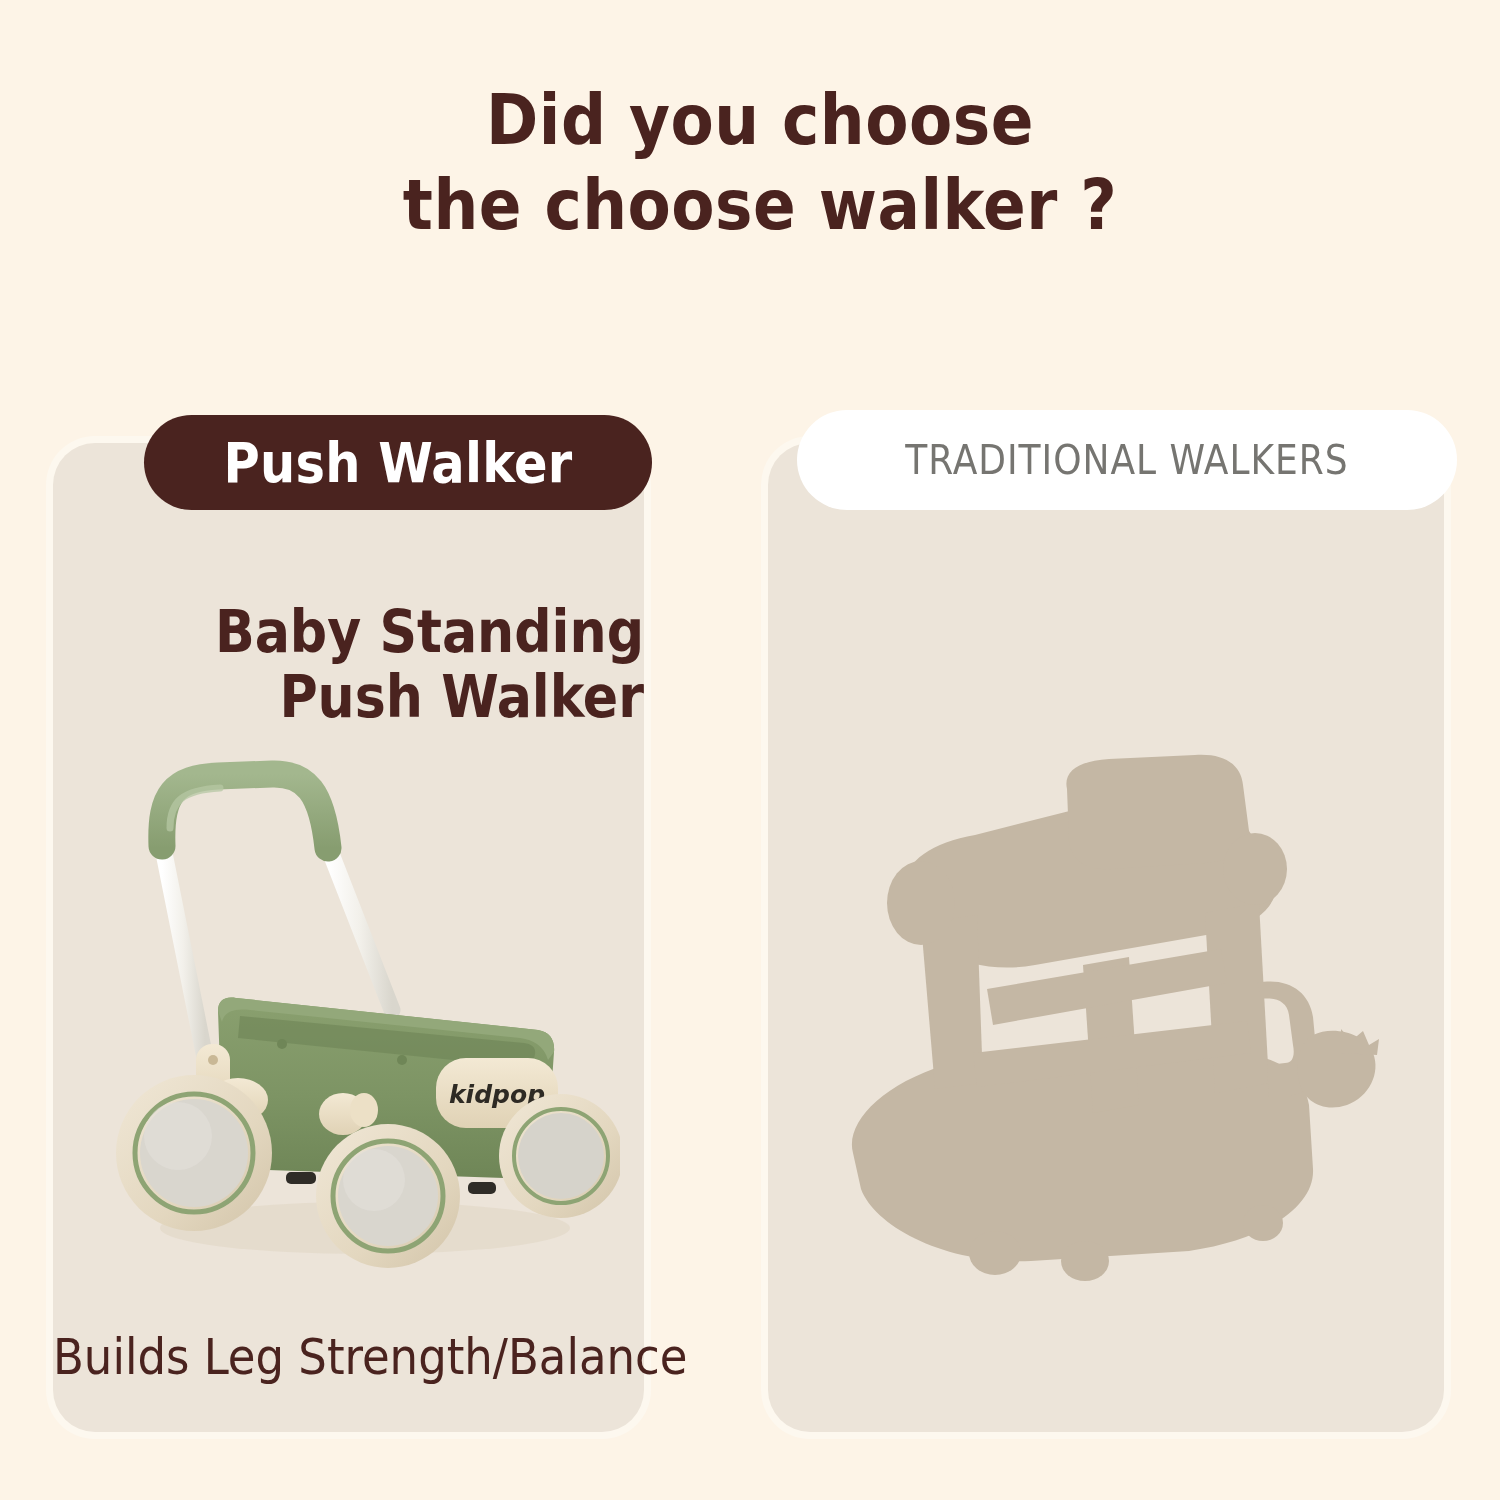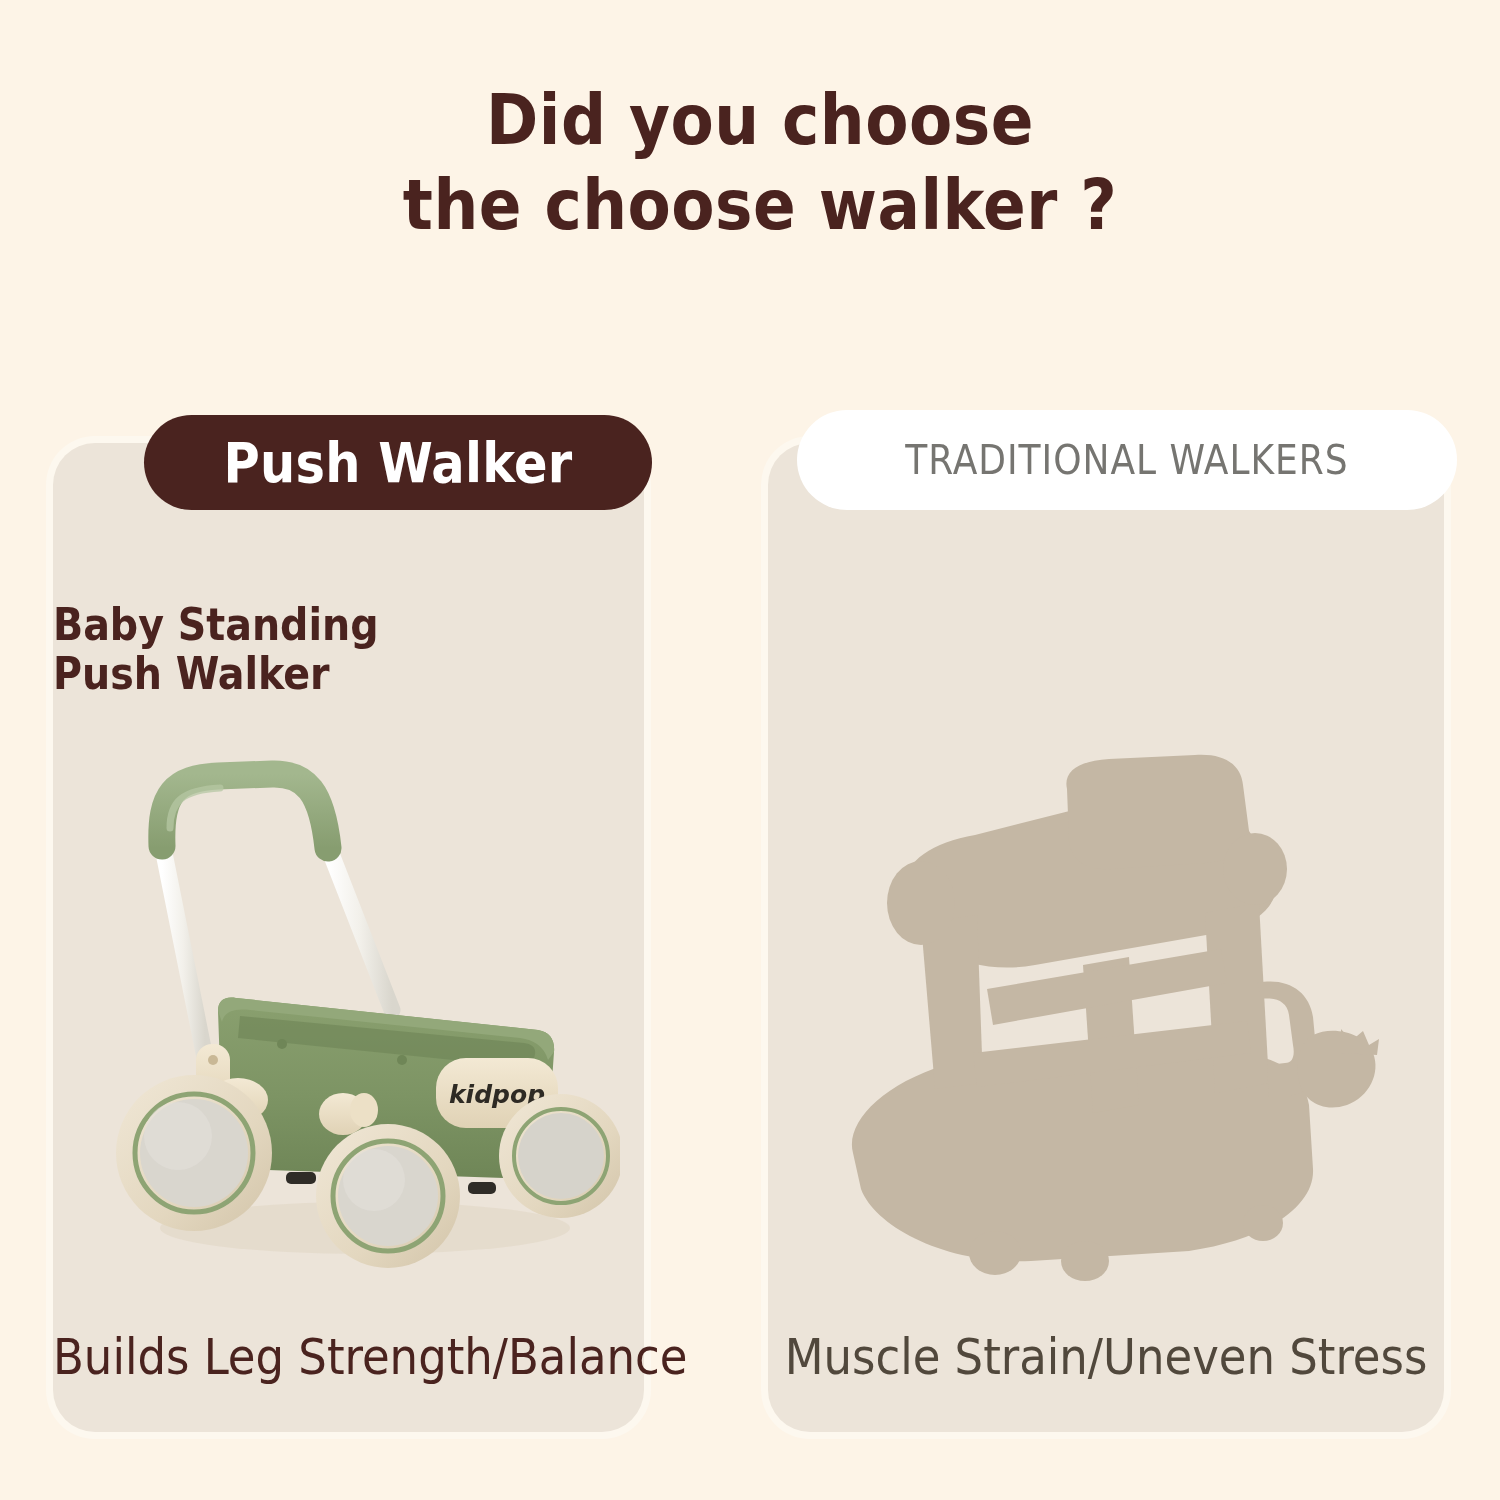--- a/index.html
+++ b/index.html
@@ -86,23 +86,23 @@
     letter-spacing: 1px;
     font-family: "DejaVu Sans Condensed", "Liberation Sans Narrow", "Liberation Sans", sans-serif;
     font-stretch: condensed;
   }
 
   
   .card-heading {
     position: absolute;
     width: 100%;
     left: 0;
-    text-align: left;
+    text-align: right;
     font-weight: 700;
-    font-size: 44px;
+    font-size: 58px;
     line-height: 1.12;
     font-family: "DejaVu Sans", "Liberation Sans", sans-serif;
     font-stretch: condensed;
   }
   #heading-left  { top: 157px; color: #4a231f; }
   #heading-right { top: 157px; color: #51483c; }
   .card-heading .ch-line { display: block; white-space: pre; }
 
   
   .card-caption {
@@ -315,21 +315,20 @@
 
           <ellipse cx="446" cy="470" rx="20" ry="18"></ellipse>
 
           <ellipse cx="104" cy="150" rx="34" ry="42"></ellipse>
 
           <ellipse cx="438" cy="116" rx="32" ry="36"></ellipse>
         </g>
       </svg>
     </div>
 
-    <div class="card-caption" id="caption-right">Muscle Strain/Uneven Stress</div>
   </div>
 
   <div class="pill" id="pill-push">
     <span>Push Walker</span>
   </div>
 
   <div class="pill" id="pill-traditional">
     <span>TRADITIONAL WALKERS</span>
   </div>
 

